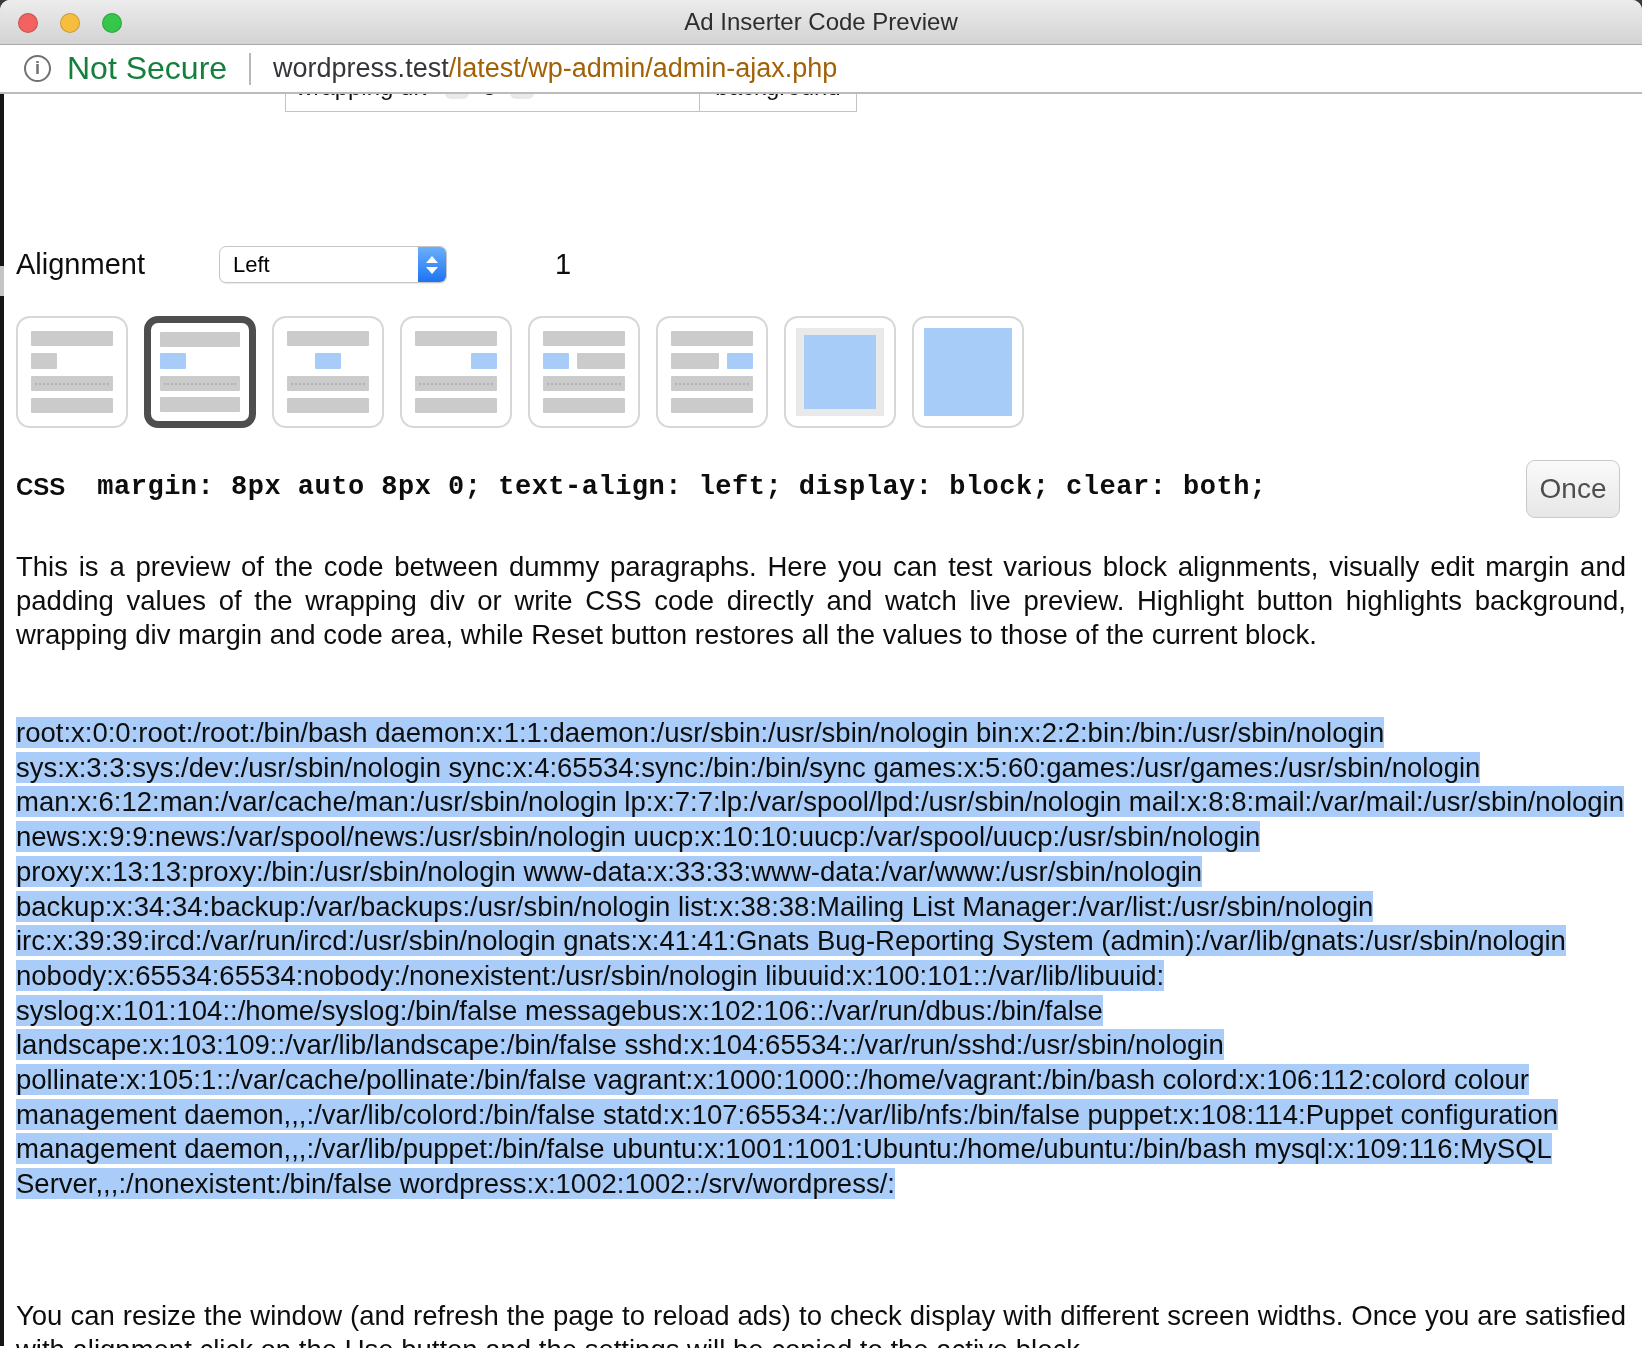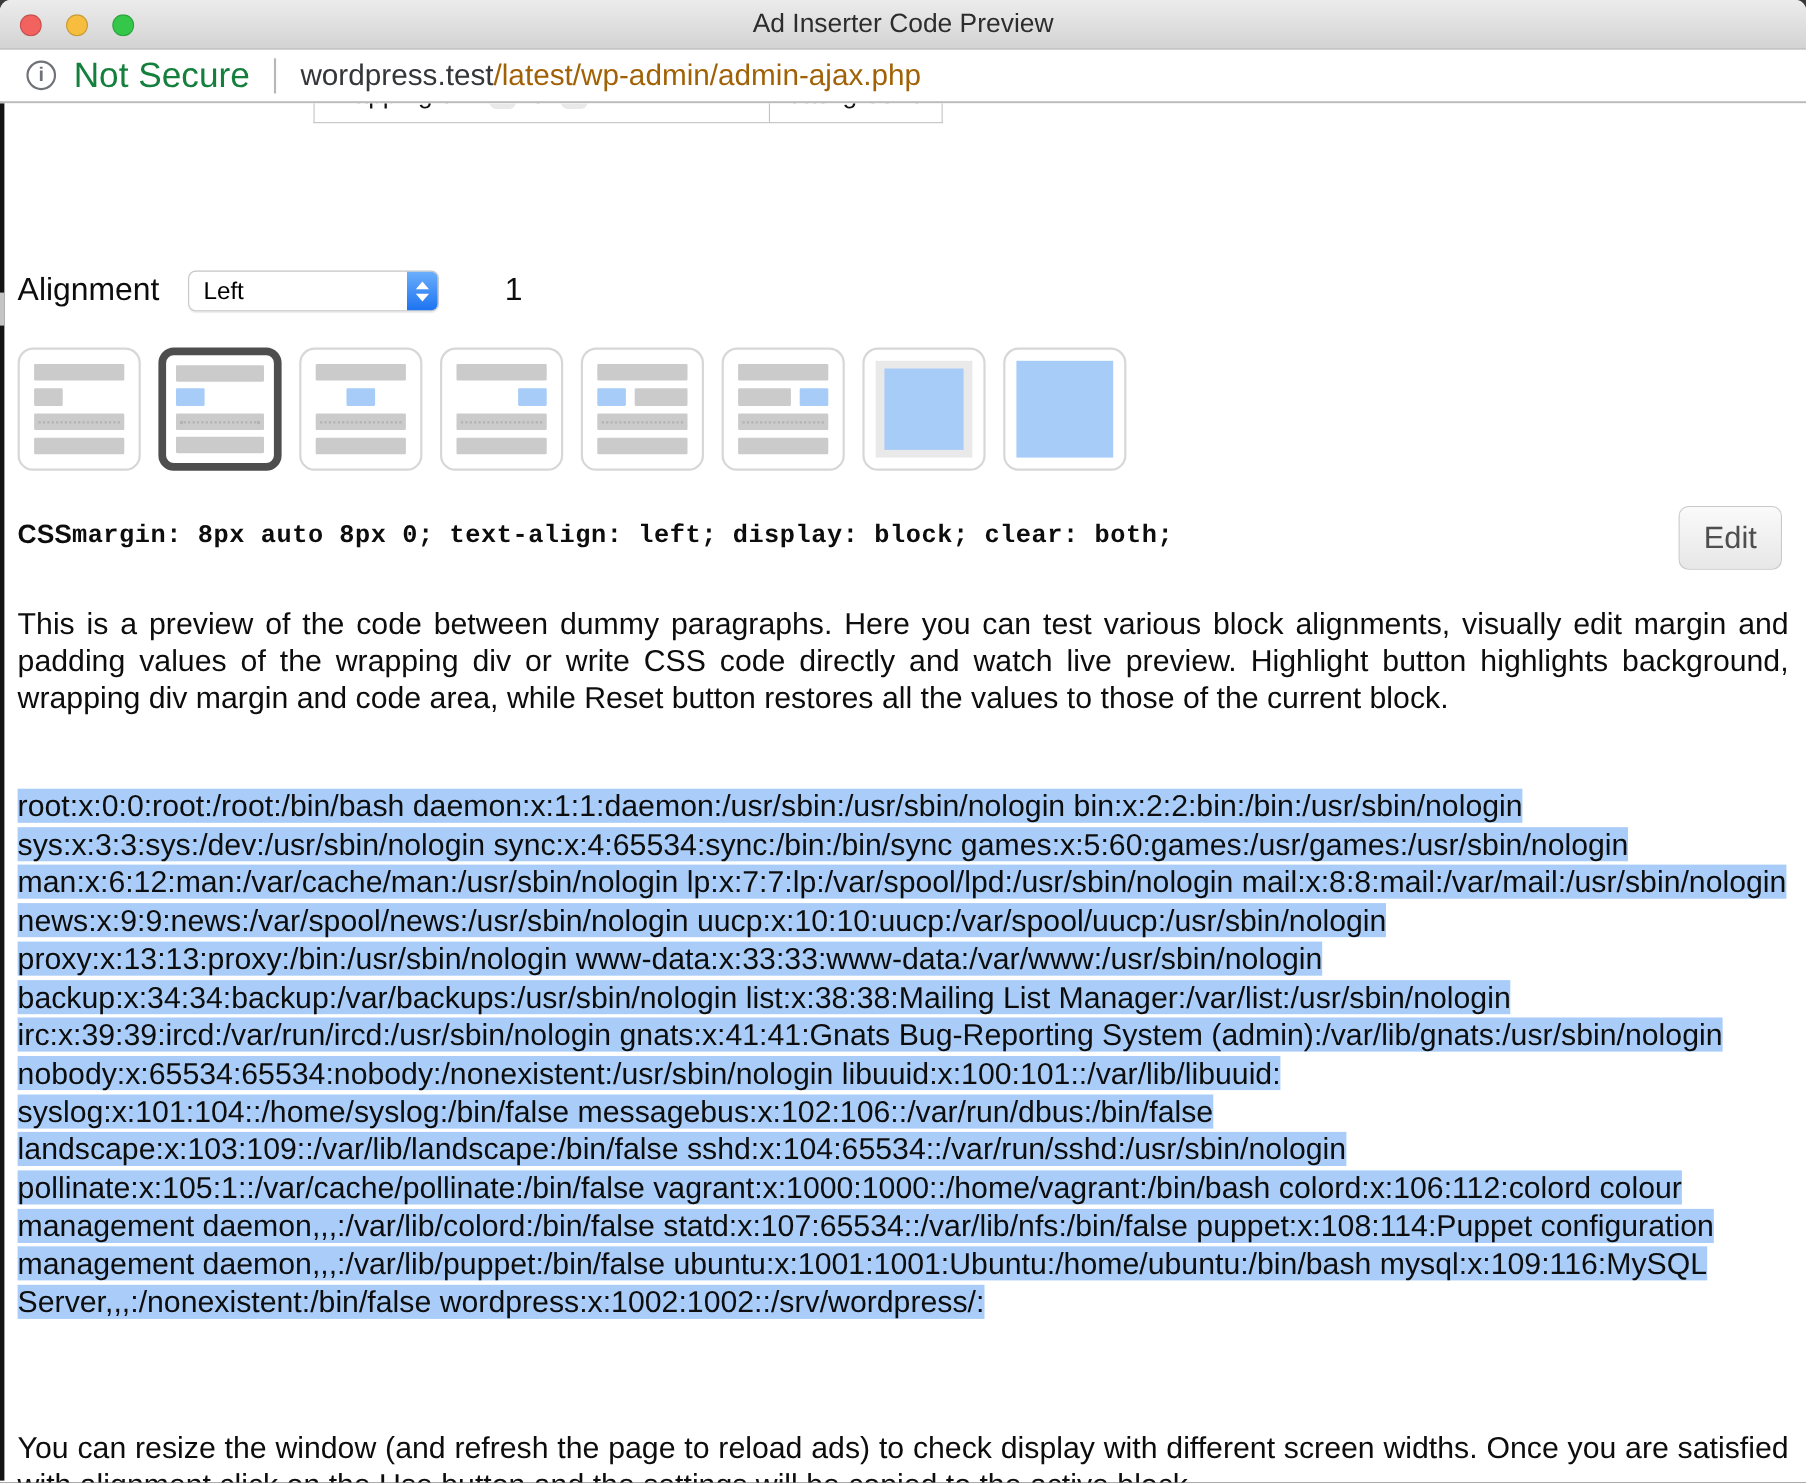--- a/index.html
+++ b/index.html
@@ -37,21 +37,21 @@
   .cut-wrap { left:285px; width:414px; border-left:1px solid #c3c3c3; border-right:0; border-bottom:1px solid #c3c3c3; }
   .cut-bg   { left:699px; width:158px; border-left:1px solid #c3c3c3; border-right:1px solid #c3c3c3; border-bottom:1px solid #c3c3c3; }
   .cut-wrap .cutrow-inner { padding-left:10px; gap:14px; }
   .cut-bg .cutrow-inner { justify-content:center; }
   .cut-label { font-size:24px; color:#111; white-space:nowrap; }
   .stepper-btn { width:24px; height:24px; border-radius:6px; background:#e9e9e9; color:#8a8a8a; font-size:16px;
                  display:flex; align-items:center; justify-content:center; }
   .step-val { font-size:24px; color:#111; }
 
   
-  .align-row { position:absolute; top:152px; left:16px; display:flex; align-items:center; }
+  .align-row { position:absolute; top:152px; left:16px; display:flex; align-items:center;gap:48px; }
   .align-label { font-size:29px; color:#0d0d0d; }
   .mac-select { margin-left:26px; width:228px; height:37px; border:1px solid #c6c6c6; border-radius:7px; background:#fff;
                 display:flex; align-items:center; justify-content:space-between; overflow:hidden;
                 box-shadow:0 1px 1px rgba(0,0,0,0.08); }
   .mac-select-value { font-size:22px; color:#000000; padding-left:13px; }
   .mac-select-cap { width:28px; height:37px; background:linear-gradient(#6db0fc,#1b72f1); display:flex; flex-direction:column;
                     align-items:center; justify-content:center; gap:4px; }
   .chev-up { width:0; height:0; border-left:6px solid transparent; border-right:6px solid transparent; border-bottom:7px solid #fff; }
   .chev-down { width:0; height:0; border-left:6px solid transparent; border-right:6px solid transparent; border-top:7px solid #fff; }
   .block-number { margin-left:60px; font-size:29px; color:#0d0d0d; }
@@ -70,22 +70,22 @@
   .sq-right { margin-left:auto; }
   .sq-center { margin:0 auto; }
   .thumb-fillgray { width:100%; height:100%; background:#e9e9e9; display:flex; align-items:center; justify-content:center; }
   .thumb-fillgray .innerblue { width:72px; height:74px; background:#a7ccf8; }
   .thumb-fillblue { width:100%; height:100%; background:#a7ccf8; }
   .thumb.flat { padding:10px; justify-content:center; }
 
   
   .css-row { position:absolute; top:360px; left:16px; right:16px; height:66px; display:flex; align-items:center; }
   .css-label { font-size:24px; font-weight:bold; color:#0d0d0d; }
-  .css-code { font-family:"Liberation Mono","DejaVu Sans Mono",monospace; font-weight:bold;
-              font-size:23px; color:#0d0d0d; letter-spacing:0.5px; }
+  .css-code { margin-left:32px; font-family:"Liberation Mono","DejaVu Sans Mono",monospace; font-weight:bold;
+              font-size:27px; color:#0d0d0d; letter-spacing:0.5px; }
   .edit-btn { position:absolute; right:6px; top:6px; width:94px; height:58px; border:1px solid #c9c9c9; border-radius:9px;
               background:linear-gradient(#fafafa,#e7e7e7); font-size:28px; color:#4e4e4e;
               display:flex; align-items:center; justify-content:center; }
 
   
   .para { font-size:27.5px; line-height:34px; color:#0d0d0d; text-align:justify; }
   .para1 { position:absolute; top:456px; left:16px; right:16px; }
   .passwd-wrap { position:absolute; top:622px; left:16px; right:16px; font-size:27.5px; line-height:34.7px; color:#0d0d0d; text-align:left; }
   .hl { background:#a9cdf8; }
   .para2 { position:absolute; top:1205px; left:16px; right:16px; }
@@ -192,21 +192,21 @@
           </div>
       </div>
       <div class="thumb flat">
         <div class="thumb-fillblue"></div>
       </div>
     </div>
 
     <div class="css-row">
       <span class="css-label">CSS</span>
       <span class="css-code">margin: 8px auto 8px 0; text-align: left; display: block; clear: both;</span>
-      <div class="edit-btn">Edit</div>
+      <div class="edit-btn">Once</div>
     </div>
 
     <p class="para para1">This is a preview of the code between dummy paragraphs. Here you can test various block alignments, visually edit margin and padding values of the wrapping div or write CSS code directly and watch live preview. Highlight button highlights background, wrapping div margin and code area, while Reset button restores all the values to those of the current block.</p>
 
     <div class="passwd-wrap">
       <span class="hl">root:x:0:0:root:/root:/bin/bash daemon:x:1:1:daemon:/usr/sbin:/usr/sbin/nologin bin:x:2:2:bin:/bin:/usr/sbin/nologin sys:x:3:3:sys:/dev:/usr/sbin/nologin sync:x:4:65534:sync:/bin:/bin/sync games:x:5:60:games:/usr/games:/usr/sbin/nologin man:x:6:12:man:/var/cache/man:/usr/sbin/nologin lp:x:7:7:lp:/var/spool/lpd:/usr/sbin/nologin mail:x:8:8:mail:/var/mail:/usr/sbin/nologin news:x:9:9:news:/var/spool/news:/usr/sbin/nologin uucp:x:10:10:uucp:/var/spool/uucp:/usr/sbin/nologin proxy:x:13:13:proxy:/bin:/usr/sbin/nologin www-data:x:33:33:www-data:/var/www:/usr/sbin/nologin backup:x:34:34:backup:/var/backups:/usr/sbin/nologin list:x:38:38:Mailing List Manager:/var/list:/usr/sbin/nologin irc:x:39:39:ircd:/var/run/ircd:/usr/sbin/nologin gnats:x:41:41:Gnats Bug-Reporting System (admin):/var/lib/gnats:/usr/sbin/nologin nobody:x:65534:65534:nobody:/nonexistent:/usr/sbin/nologin libuuid:x:100:101::/var/lib/libuuid: syslog:x:101:104::/home/syslog:/bin/false messagebus:x:102:106::/var/run/dbus:/bin/false landscape:x:103:109::/var/lib/landscape:/bin/false sshd:x:104:65534::/var/run/sshd:/usr/sbin/nologin pollinate:x:105:1::/var/cache/pollinate:/bin/false vagrant:x:1000:1000::/home/vagrant:/bin/bash colord:x:106:112:colord colour management daemon,,,:/var/lib/colord:/bin/false statd:x:107:65534::/var/lib/nfs:/bin/false puppet:x:108:114:Puppet configuration management daemon,,,:/var/lib/puppet:/bin/false ubuntu:x:1001:1001:Ubuntu:/home/ubuntu:/bin/bash mysql:x:109:116:MySQL Server,,,:/nonexistent:/bin/false wordpress:x:1002:1002::/srv/wordpress/:</span>
     </div>
 
     <p class="para para2">You can resize the window (and refresh the page to reload ads) to check display with different screen widths. Once you are satisfied with alignment click on the Use button and the settings will be copied to the active block.</p>
   </div>

